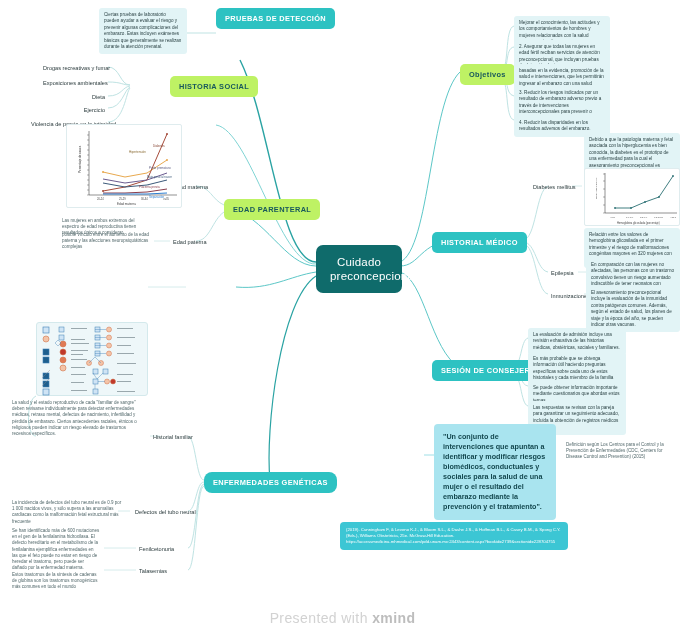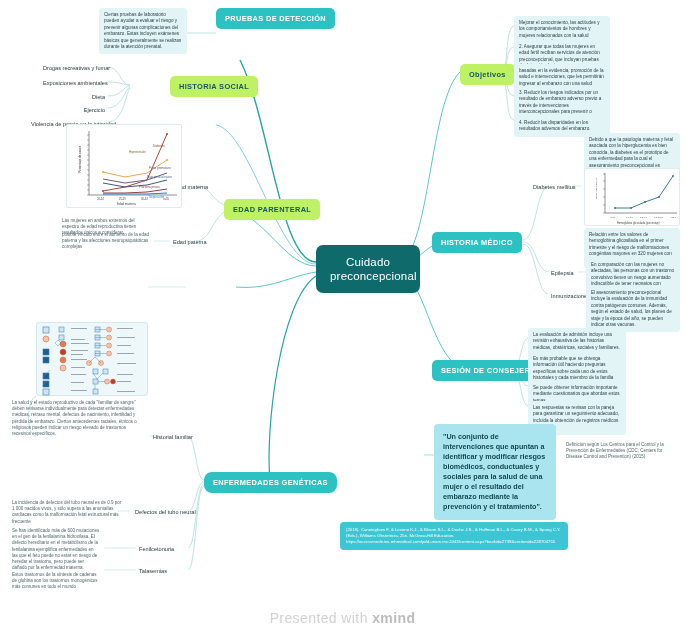--- a/index.html
+++ b/index.html
@@ -159,21 +159,21 @@
       <path d="M36,436 C26,436 26,400 36,396" stroke="#bfe3e3"></path>
 
       <path d="M500,72 C510,72 504,28 514,26" stroke="#bfe3e3"></path>
       <path d="M500,73 C510,73 504,48 514,47" stroke="#bfe3e3"></path>
       <path d="M500,74 C510,74 504,72 514,72" stroke="#bfe3e3"></path>
       <path d="M500,76 C510,76 504,94 514,96" stroke="#bfe3e3"></path>
       <path d="M500,78 C510,78 504,118 514,120" stroke="#bfe3e3"></path>
     </g>
   </svg>
 
-  <div class="node central" style="left:316px; top:245px; width:104px;">Cuidado preconcepcional</div>
+  <div class="node central" style="left:316px; top:245px; width:86px;">Cuidado preconcepcional</div>
 
   <div class="node note" style="left:99px; top:8px; width:88px;">Ciertas pruebas de laboratorio pueden ayudar a evaluar el riesgo y prevenir algunas complicaciones del embarazo. Estas incluyen exámenes básicos que generalmente se realizan durante la atención prenatal.</div>
   <div class="node branch" style="left:216px; top:8px;">PRUEBAS DE DETECCIÓN</div>
 
   <div class="node branch lite" style="left:122px; top:76px;margin-left:48px;">HISTORIA SOCIAL</div>
   <div class="node sub" style="left:40px; top:62px; text-align:right; width:68px;">Drogas recreativas y fumar</div>
   <div class="node sub" style="left:40px; top:77px; text-align:right; width:68px;">Exposiciones ambientales</div>
   <div class="node sub" style="left:40px; top:91px; text-align:right; width:68px;">Dieta</div>
   <div class="node sub" style="left:40px; top:104px; text-align:right; width:68px;">Ejercicio</div>
   <div class="node sub" style="left:28px; top:118px; text-align:right; width:80px;">Violencia de pareja en la intimidad</div>
@@ -229,21 +229,21 @@
       <g font-size="2.6" fill="#444" font-family="Liberation Sans, sans-serif">
         <text x="30" y="75">20-24</text>
           <text x="52" y="75">25-29</text>
         <text x="74" y="75">30-34</text>
           <text x="96" y="75">&gt;=35</text>
       </g>
     </svg>
   </div>
 
 
-  <div class="node branch" style="left:432px; top:232px;">HISTORIA MÉDICO</div>
+  <div class="node branch" style="left:432px; top:232px;">HISTORIAL MÉDICO</div>
 
   <div class="node sub" style="left:530px; top:181px;">Diabetes mellitus</div>
   <div class="node note" style="left:584px; top:133px; width:96px;">Debido a que la patología materna y fetal asociada con la hiperglucemia es bien conocida, la diabetes es el prototipo de una enfermedad para la cual el asesoramiento preconcepcional es beneficioso.</div>
   <div class="node chartbox" style="left:584px; top:168px; width:96px; height:58px;">
     <svg viewBox="0 0 96 58" width="96" height="58">
       <g stroke="#222" stroke-width=".5" fill="none">
         <line x1="20" y1="4" x2="20" y2="44"></line>
         <line x1="20" y1="44" x2="92" y2="44"></line>
       </g>
       <g stroke="#222" stroke-width=".35">

